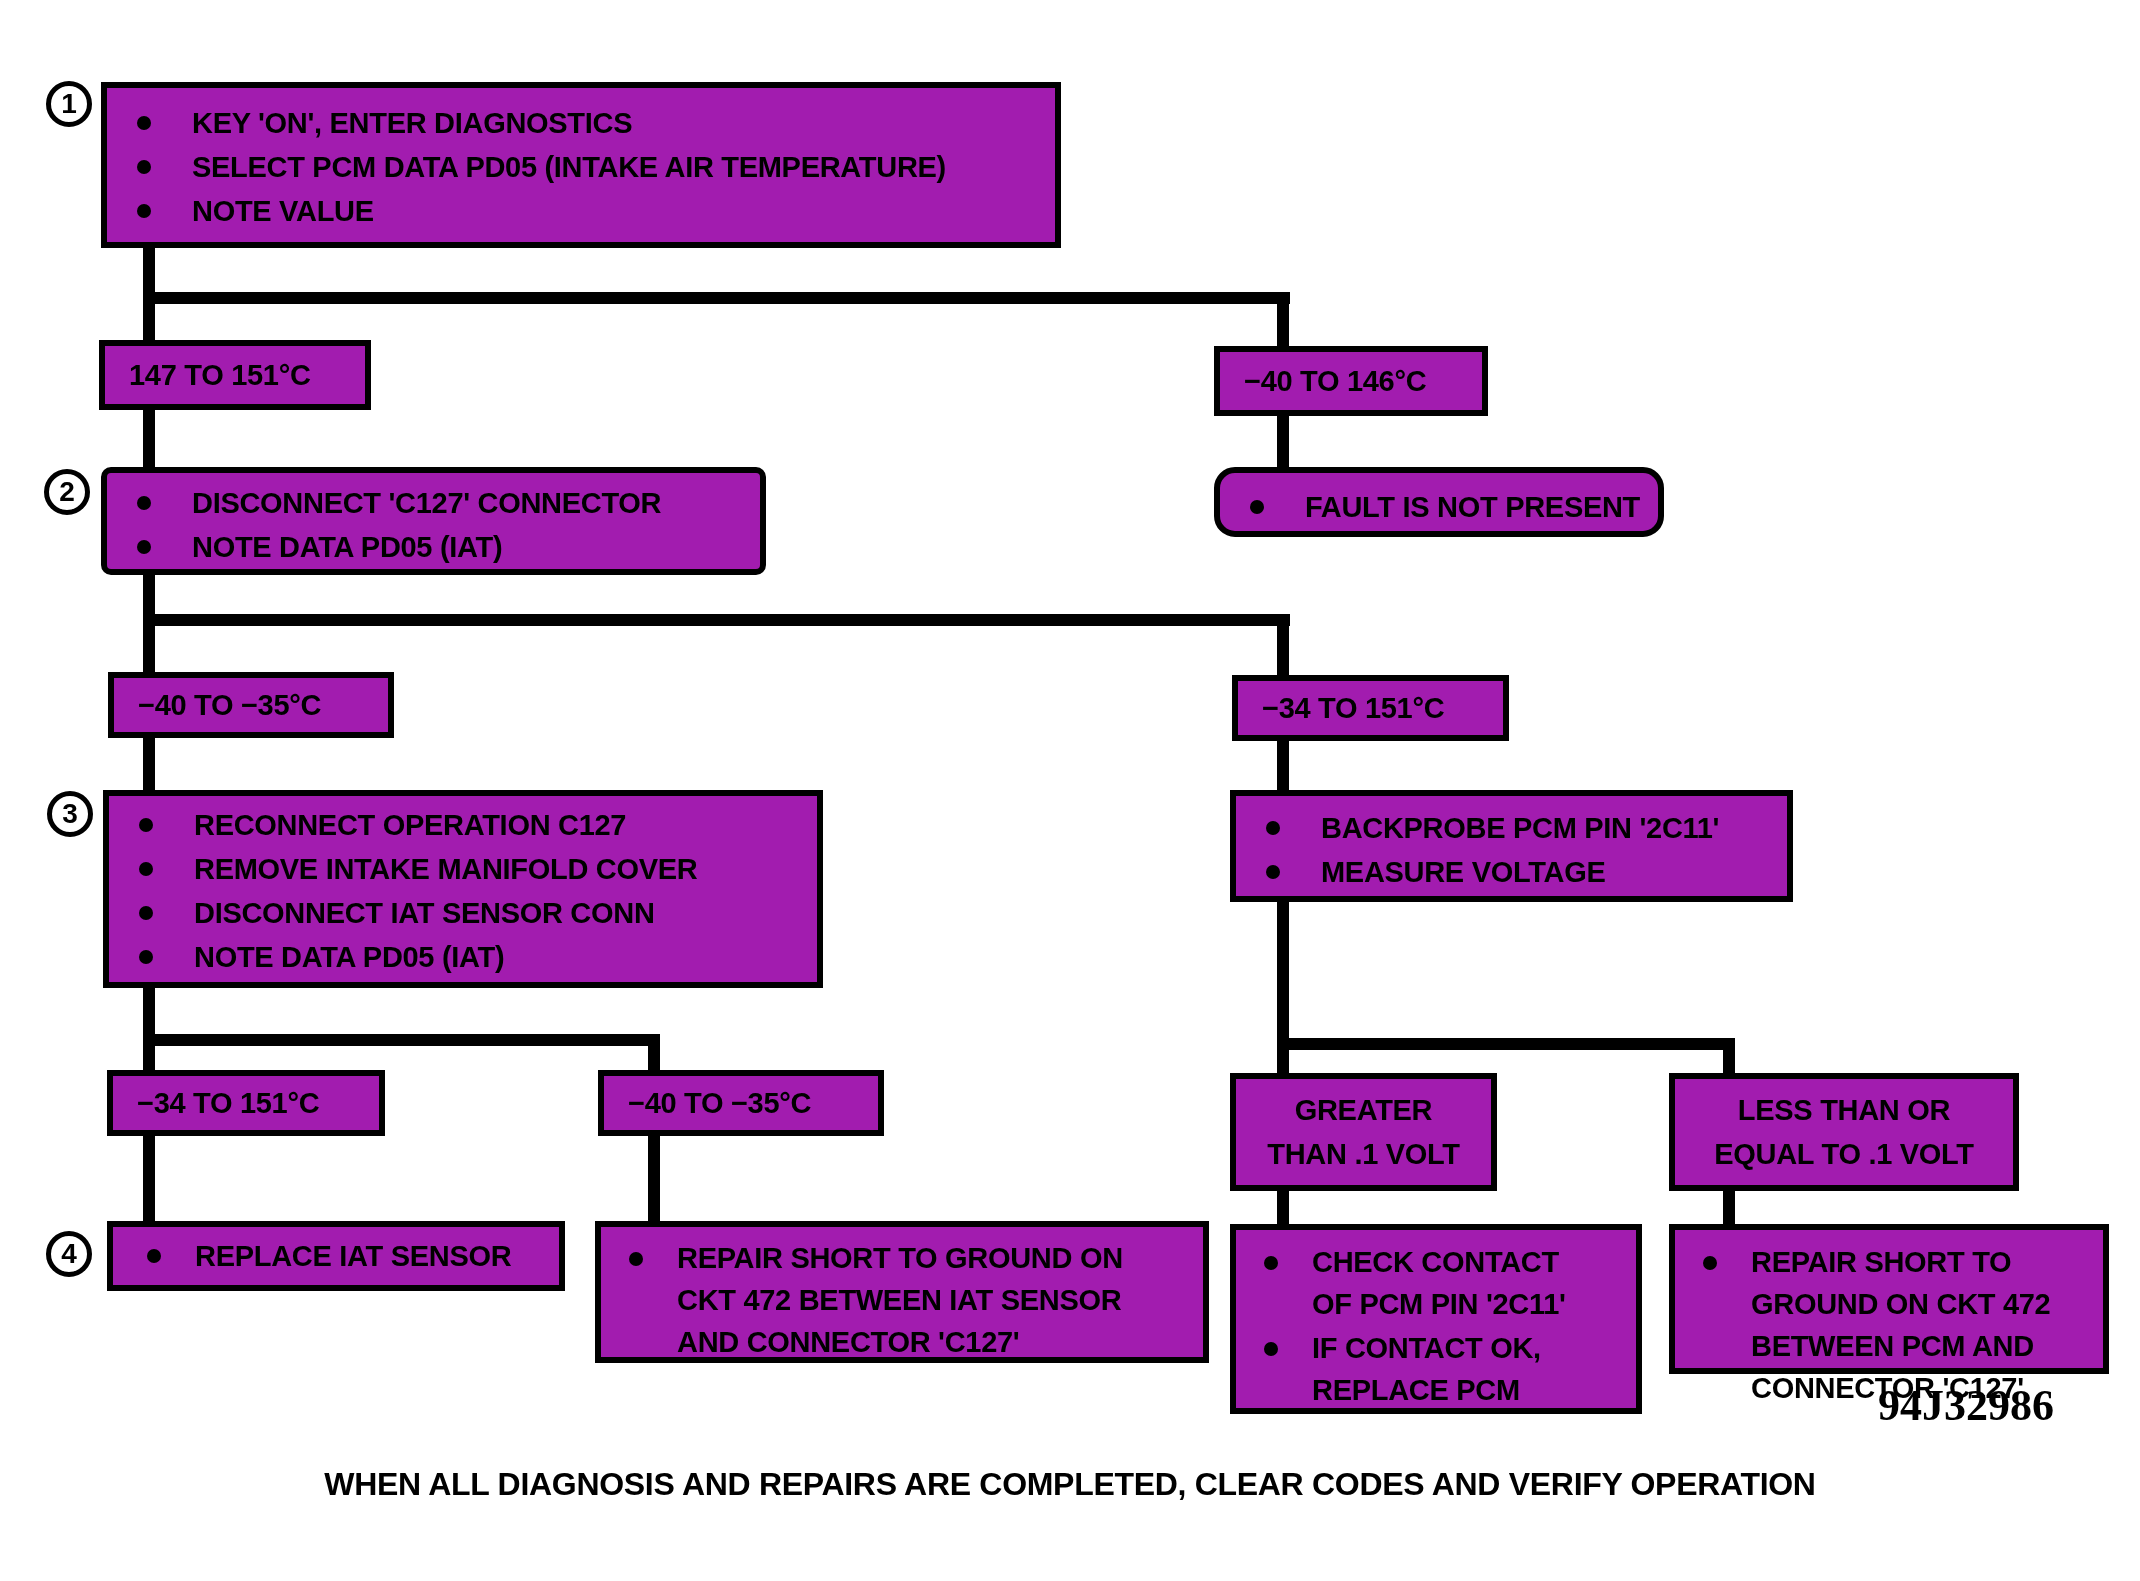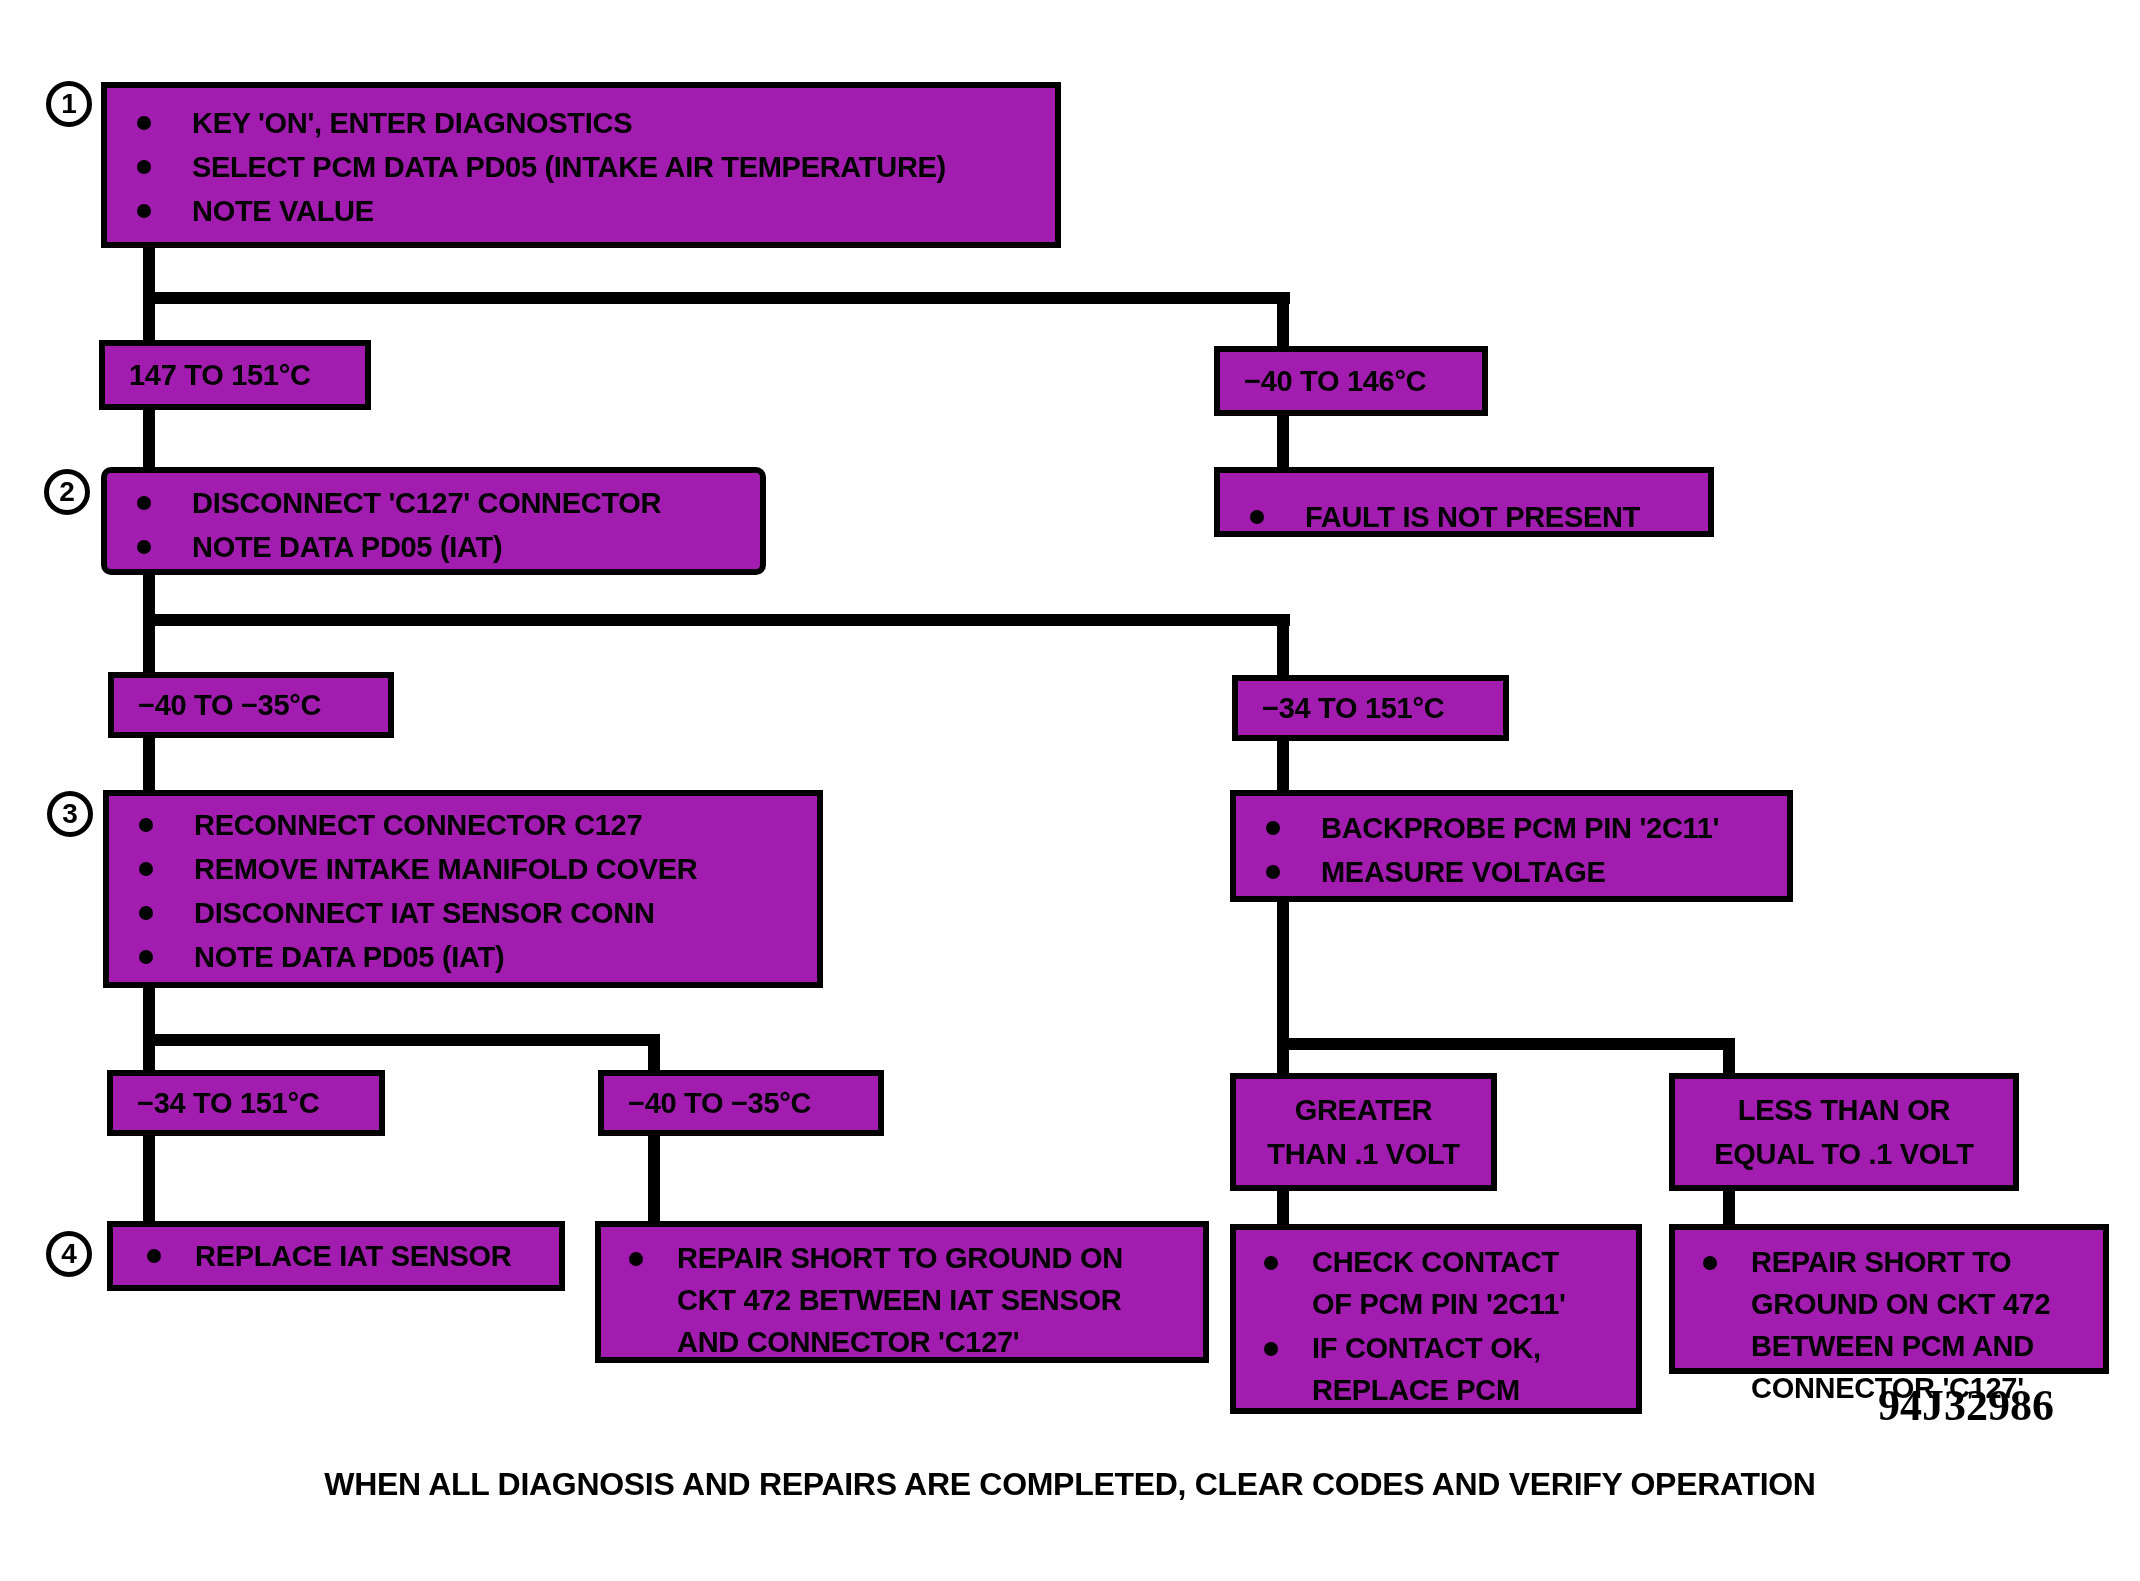--- a/index.html
+++ b/index.html
@@ -123,21 +123,21 @@
     </div>
   </div>
 
   <div class="box cond-text" style="left:99px;top:340px;width:272px;height:70px;">
     <span>147 TO 151°C</span>
   </div>
   <div class="box cond-text" style="left:1214px;top:346px;width:274px;height:70px;">
     <span>−40 TO 146°C</span>
   </div>
 
-  <div class="box" style="left:1214px;top:467px;width:500px;height:70px;padding:22px 10px 0 30px;">
+  <div class="box" style="left:1214px;top:467px;width:450px;height:70px;padding:12px 10px 0 30px;border-radius:21px;">
     <div class="brow">
       <span class="dot"></span>
       <span class="btxt" style="margin-left:41px;">FAULT IS NOT PRESENT</span>
     </div>
   </div>
 
   <div class="box" style="left:101px;top:467px;width:665px;height:108px;padding:8px 10px 0 30px;border-radius:10px;">
     <div class="bullets">
       <div class="brow">
         <span class="dot"></span>
@@ -154,21 +154,21 @@
     <span>−40 TO −35°C</span>
   </div>
   <div class="box cond-text" style="left:1232px;top:675px;width:277px;height:66px;">
     <span>−34 TO 151°C</span>
   </div>
 
   <div class="box" style="left:103px;top:790px;width:720px;height:198px;padding:7px 10px 0 30px;">
     <div class="bullets">
       <div class="brow">
         <span class="dot"></span>
-        <span class="btxt" style="margin-left:41px;">RECONNECT CONNECTOR C127</span>
+        <span class="btxt" style="margin-left:41px;">RECONNECT OPERATION C127</span>
       </div>
       <div class="brow">
         <span class="dot"></span>
         <span class="btxt" style="margin-left:41px;">REMOVE INTAKE MANIFOLD  COVER</span>
       </div>
       <div class="brow">
         <span class="dot"></span>
         <span class="btxt" style="margin-left:41px;">DISCONNECT IAT SENSOR CONN</span>
       </div>
       <div class="brow">

